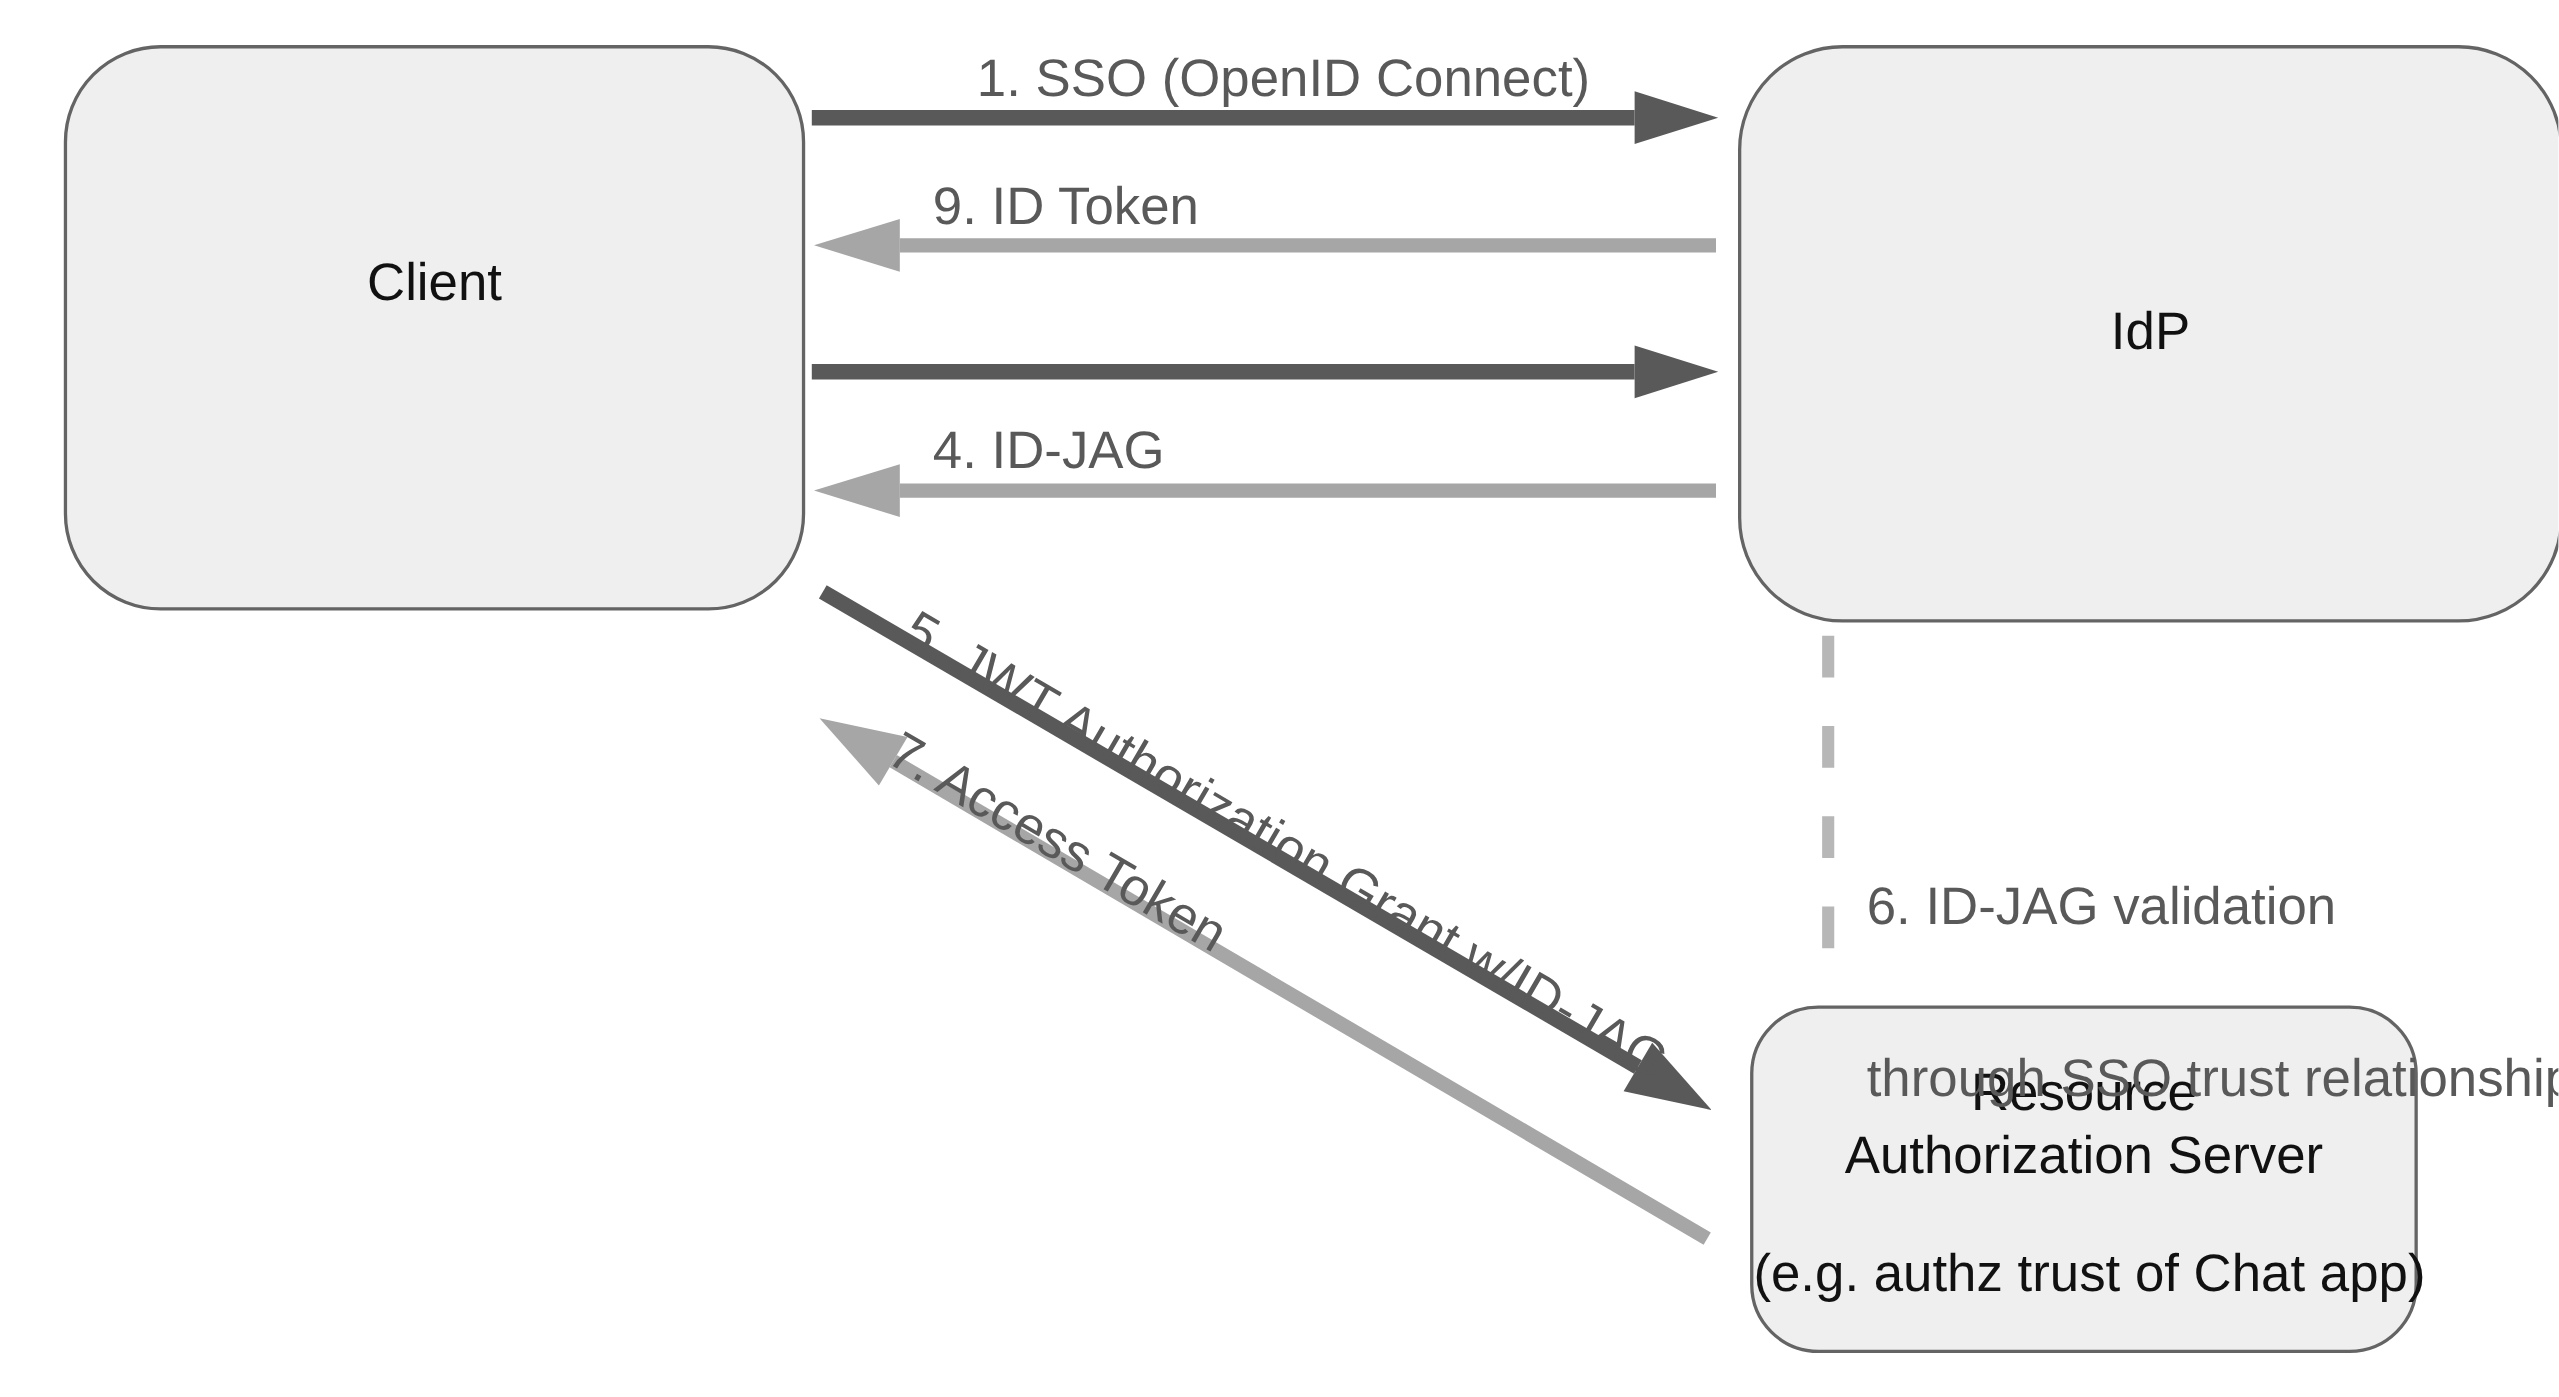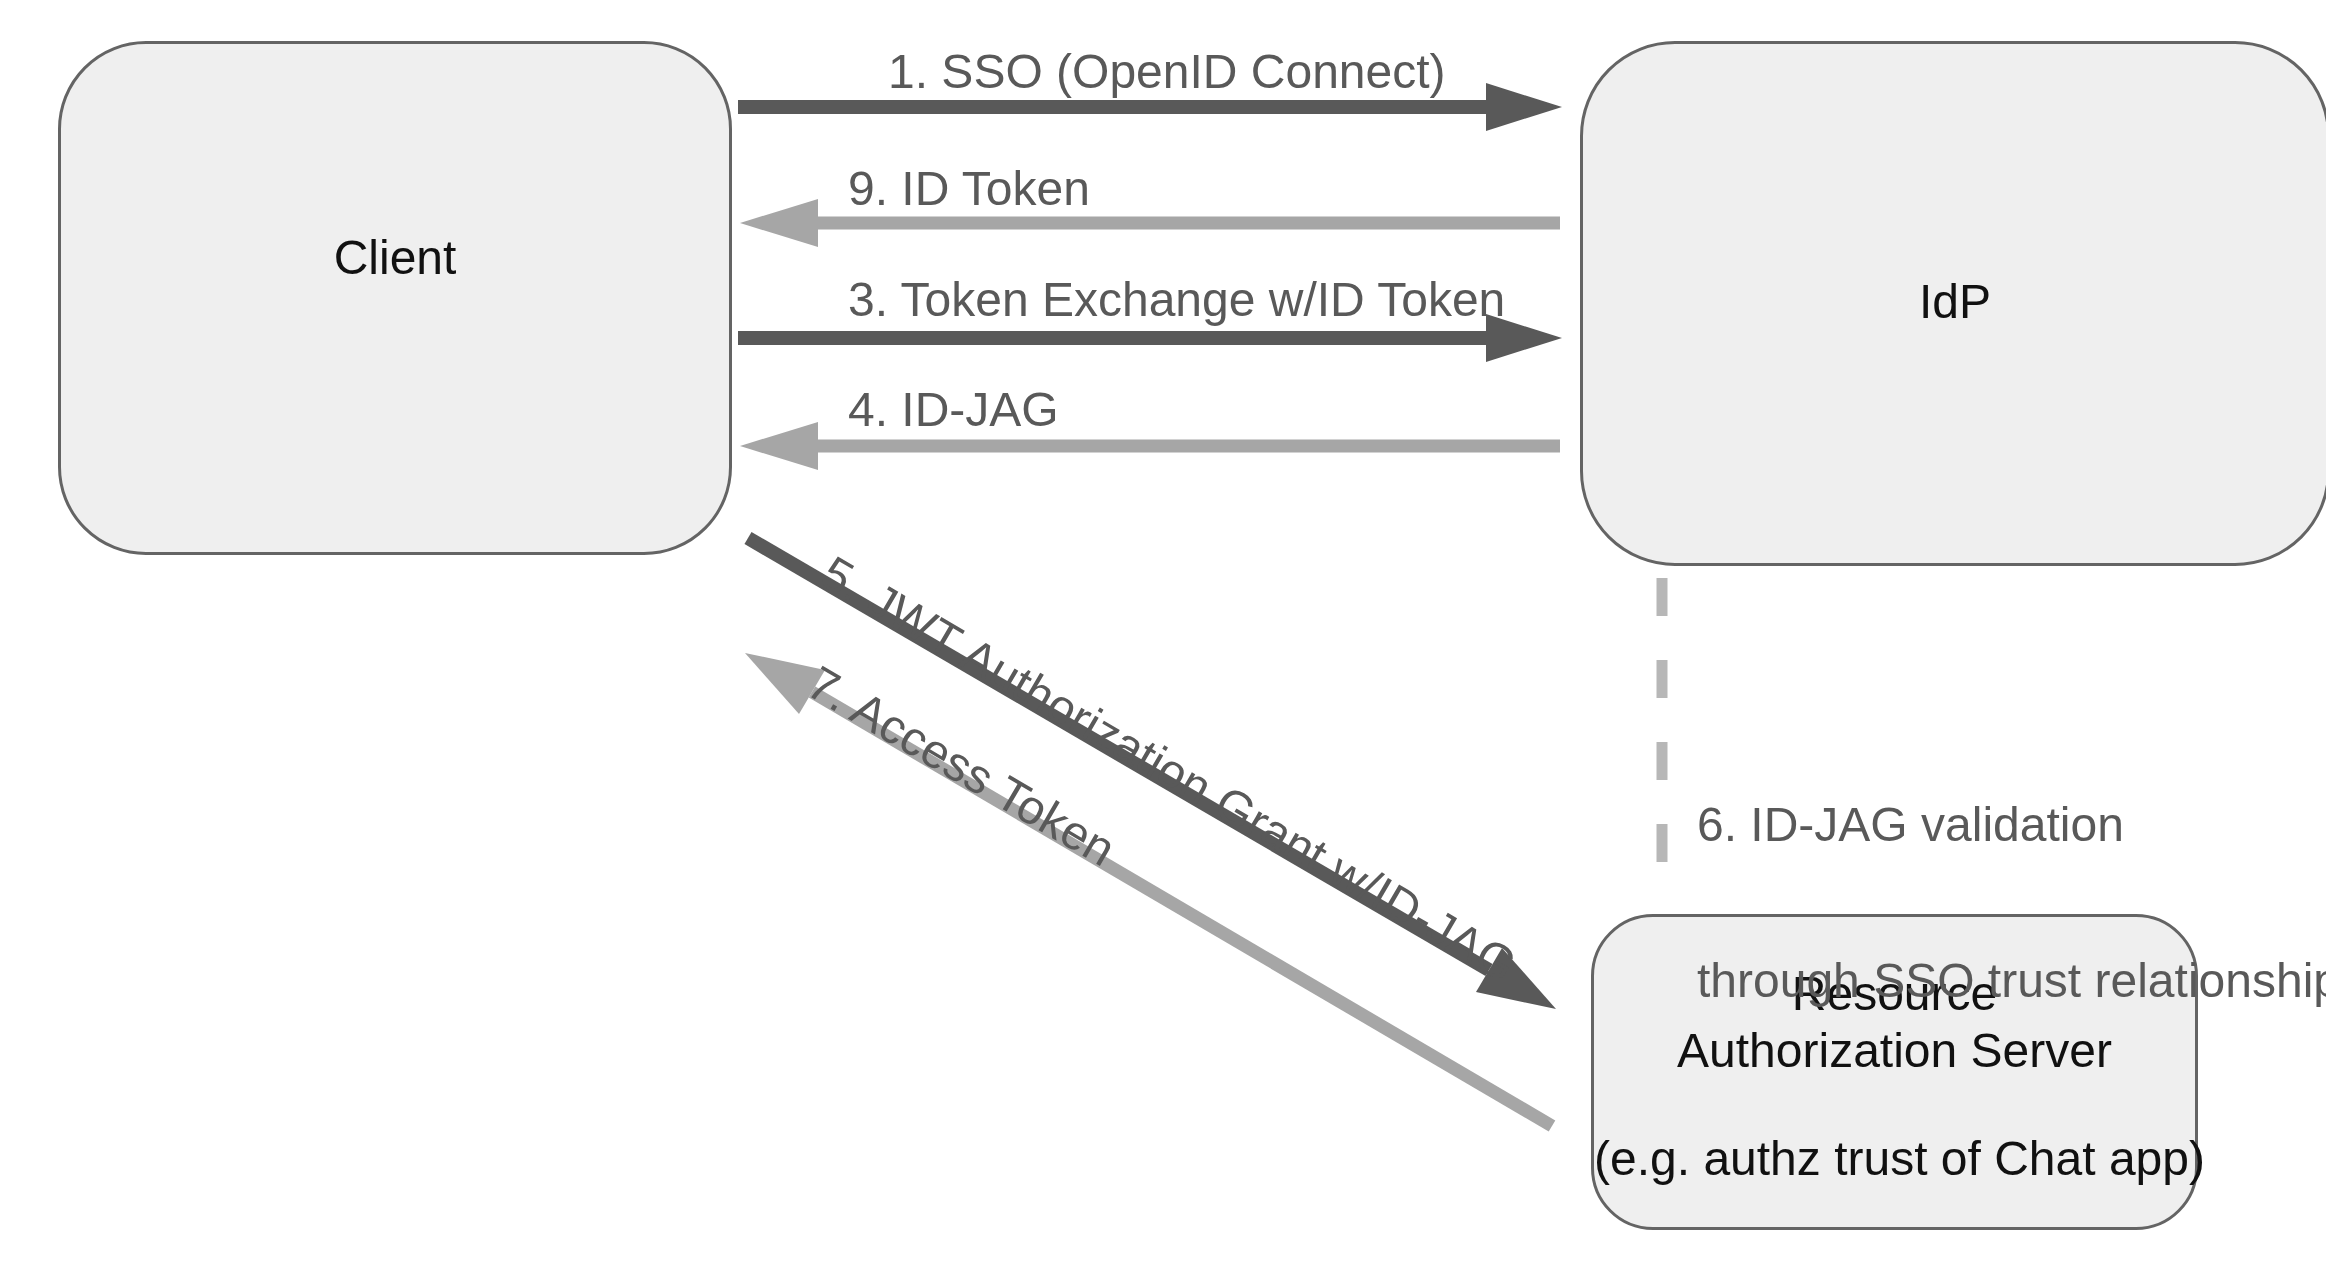--- a/index.html
+++ b/index.html
@@ -123,21 +123,20 @@
   </div>
 
   <div class="box ras-box">
     <div class="line" style="top:48px">Resource</div>
     <div class="line" style="top:105px">Authorization Server</div>
     <div class="line" style="top:213px">(e.g. authz trust of Chat app)</div>
   </div>
 
   <div class="arrow-label label-1">1. SSO (OpenID Connect)</div>
   <div class="arrow-label label-2">9. ID Token</div>
-  <div class="arrow-label label-3">3. Token Exchange w/ID Token</div>
   <div class="arrow-label label-4">4. ID-JAG</div>
   <div class="arrow-label label-5">5. JWT Authorization Grant w/ID-JAG</div>
   <div class="arrow-label label-7">7. Access Token</div>
 
   <div class="annotation">
     <div>6. ID-JAG validation</div>
     <div>through SSO trust relationship</div>
   </div>
 
 </div>

